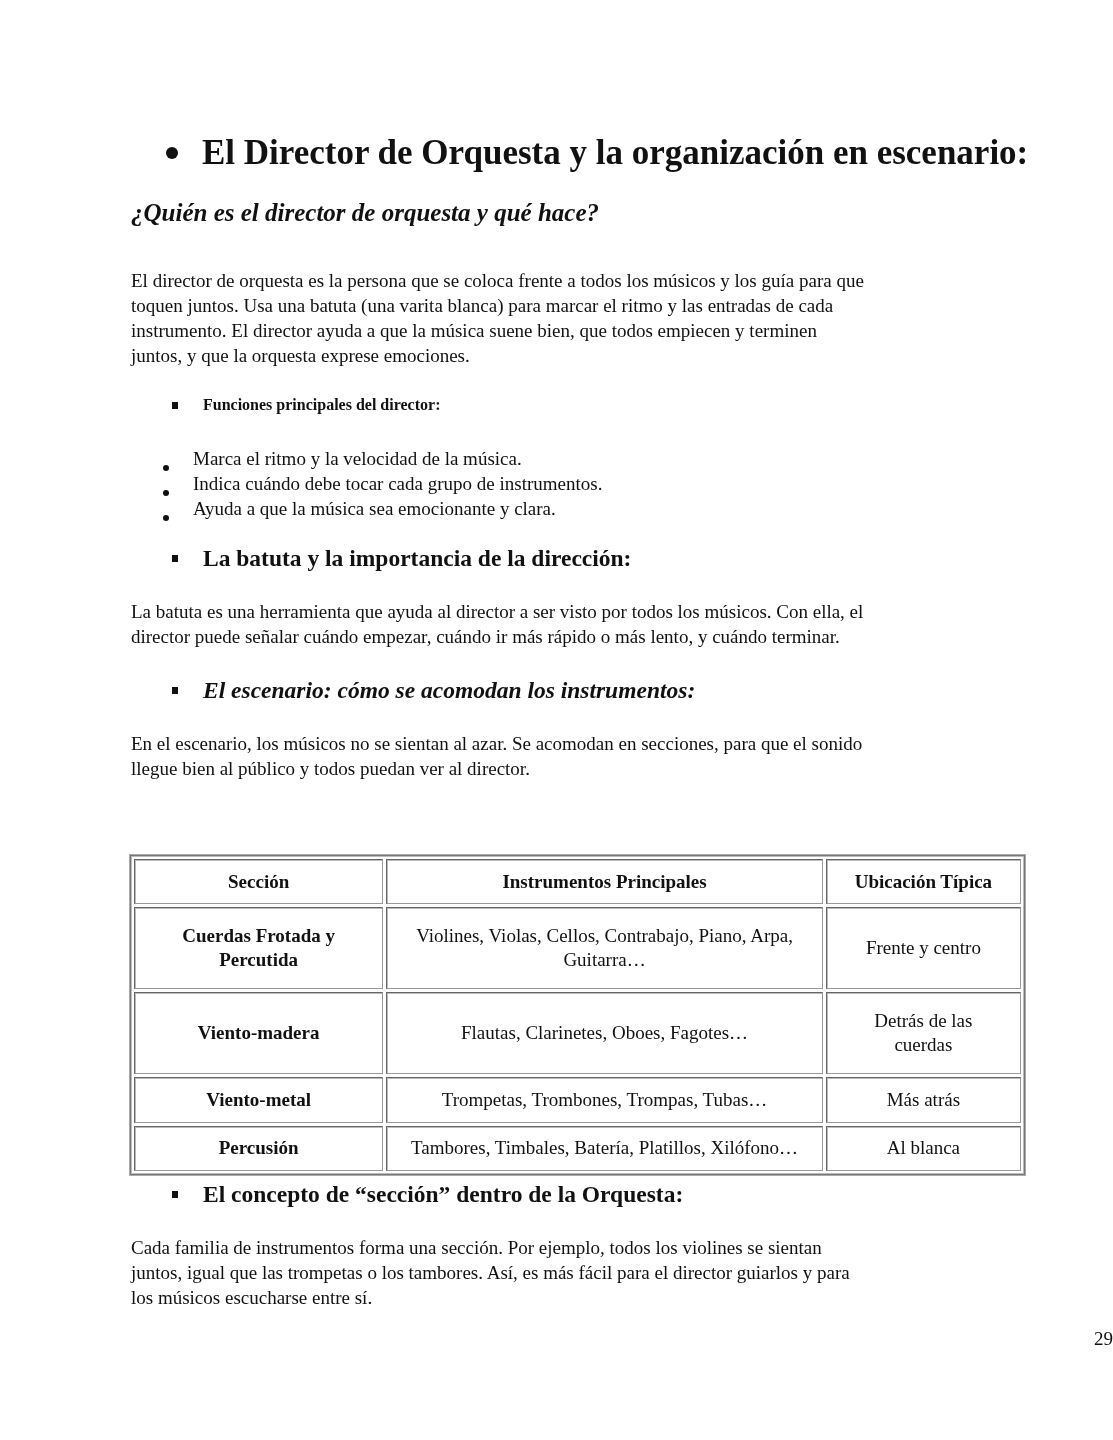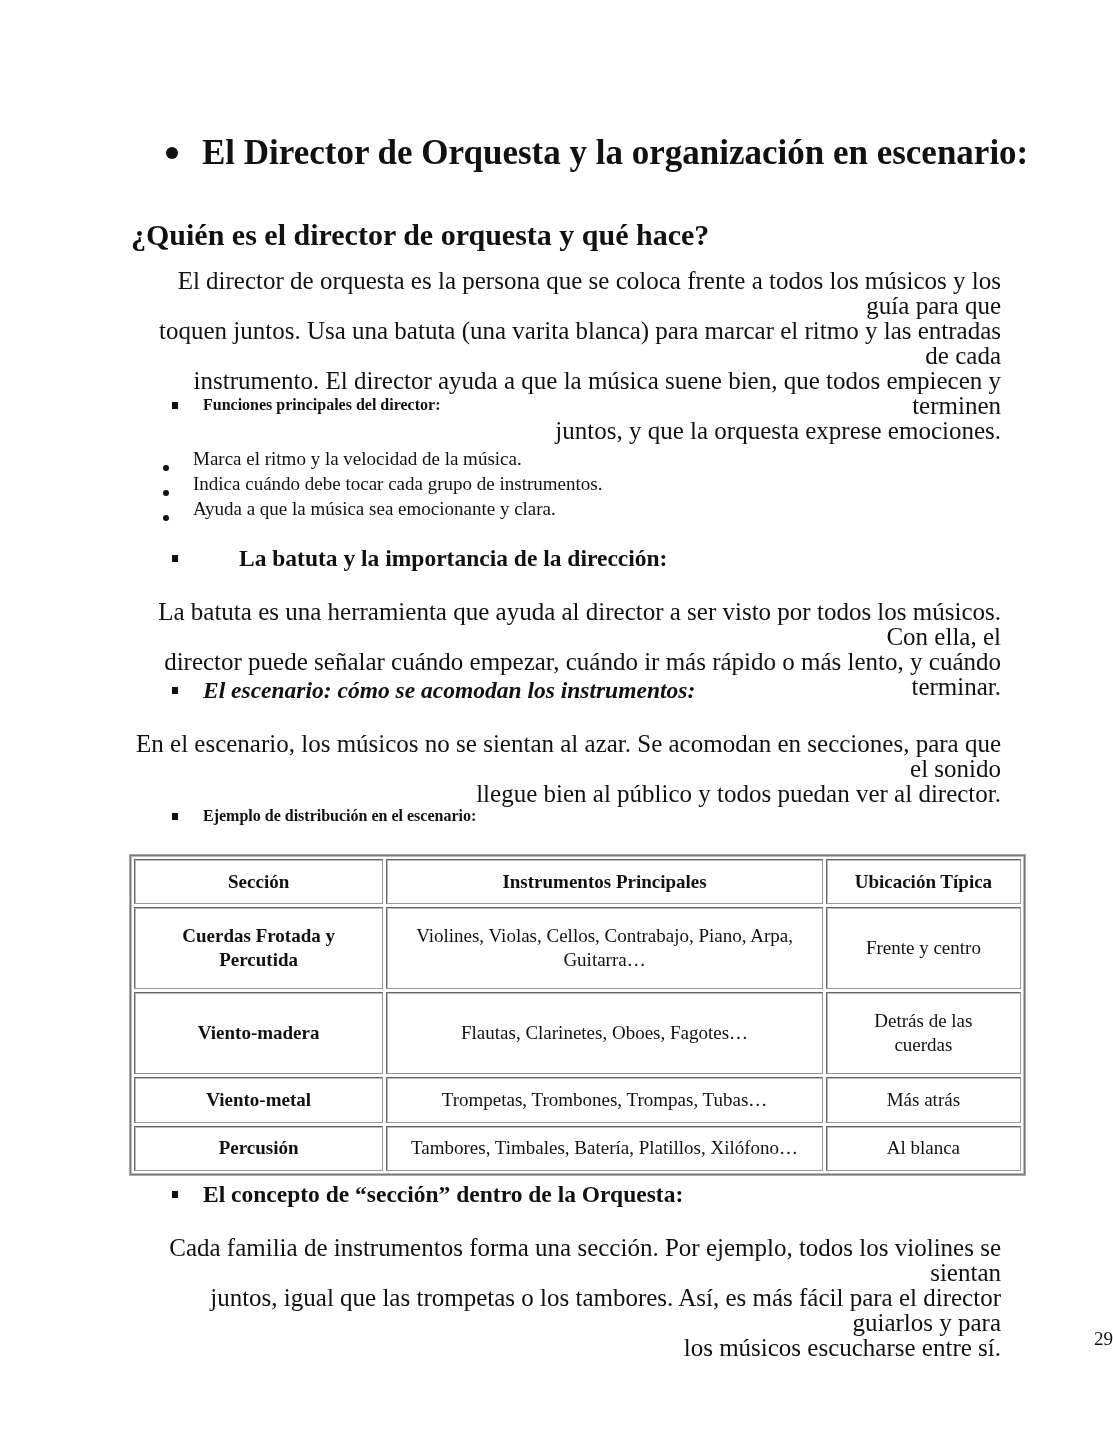--- a/index.html
+++ b/index.html
@@ -9,23 +9,23 @@
   }
   .page { position: absolute; left: 0; top: 0; width: 974px; height: 1440px; }
   .abs { position: absolute; }
 
   .h1 {
     left: 166px; top: 133px; font-size: 35px; font-weight: bold; white-space: nowrap;
     display: flex; align-items: center;
   }
   .h1 .bullet { display: inline-block; width: 12px; height: 12px; border-radius: 50%; background: #111; margin-right: 24px; }
 
-  .h2 { left: 131px; top: 218px; font-size: 30px; font-weight: bold; white-space: nowrap; }
+  .h2 { left: 131px; top: 199px; font-size: 25px; font-weight: bold; white-space: nowrap; font-style: italic; }
 
-  .para { left: 131px; width: 870px; font-size: 25px; line-height: 25px; text-align: right; }
+  .para { left: 131px; width: 870px; font-size: 19px; line-height: 25px; }
 
   .subhead { left: 172px; display: flex; align-items: center; font-weight: bold; white-space: nowrap; }
   .subhead .sq { display: inline-block; width: 6px; height: 7px; background: #111; margin-right: 25px; }
   .subhead.small { font-size: 16px; }
   .subhead.big { font-size: 23.5px; }
 
   .blist { left: 163px; top: 446px; font-size: 19px; line-height: 25px; }
   .blist .li { display: flex; align-items: flex-end; white-space: nowrap; }
   .blist .dot { display: inline-block; width: 6px; height: 6px; border-radius: 50%; background: #111; margin-right: 24px; }
 
@@ -78,42 +78,38 @@
     <div class="li">
         <span class="dot"></span>
         <span>Indica cuándo debe tocar cada grupo de instrumentos.</span>
       </div>
     <div class="li">
         <span class="dot"></span>
         <span>Ayuda a que la música sea emocionante y clara.</span>
       </div>
   </div>
 
-  <div class="abs subhead big" style="top:545px;gap:36px;">
+  <div class="abs subhead big" style="top:545px;">
     <span class="sq"></span>
     <span>La batuta y la importancia de la dirección:</span>
   </div>
   <div class="abs para" style="top:599px;">
     <div>La batuta es una herramienta que ayuda al director a ser visto por todos los músicos. Con ella, el</div>
     <div>director puede señalar cuándo empezar, cuándo ir más rápido o más lento, y cuándo terminar.</div>
   </div>
 
   <div class="abs subhead big" style="top:677px;font-style:italic;">
     <span class="sq"></span>
     <span>El escenario: cómo se acomodan los instrumentos:</span>
   </div>
   <div class="abs para" style="top:731px;">
     <div>En el escenario, los músicos no se sientan al azar. Se acomodan en secciones, para que el sonido</div>
     <div>llegue bien al público y todos puedan ver al director.</div>
   </div>
 
-  <div class="abs subhead small" style="top:807px;">
-    <span class="sq"></span>
-    <span>Ejemplo de distribución en el escenario:</span>
-  </div>
 
   <table class="dist">
     <tbody>
         <tr>
       <th class="col1">Sección</th>
       <th class="col2">Instrumentos Principales</th>
       <th class="col3">Ubicación Típica</th>
     </tr>
     <tr>
       <td class="rowsec">Cuerdas Frotada y Percutida</td>

